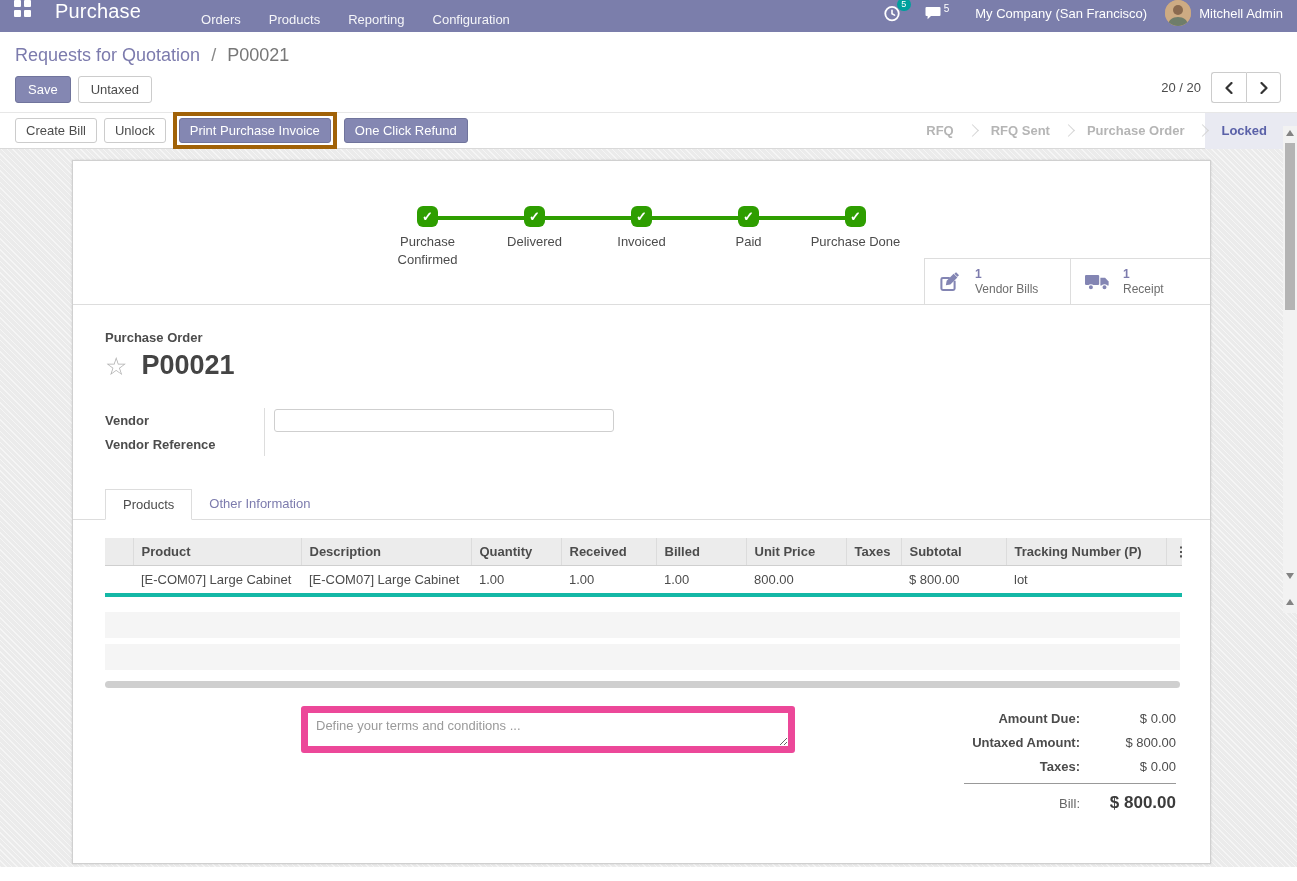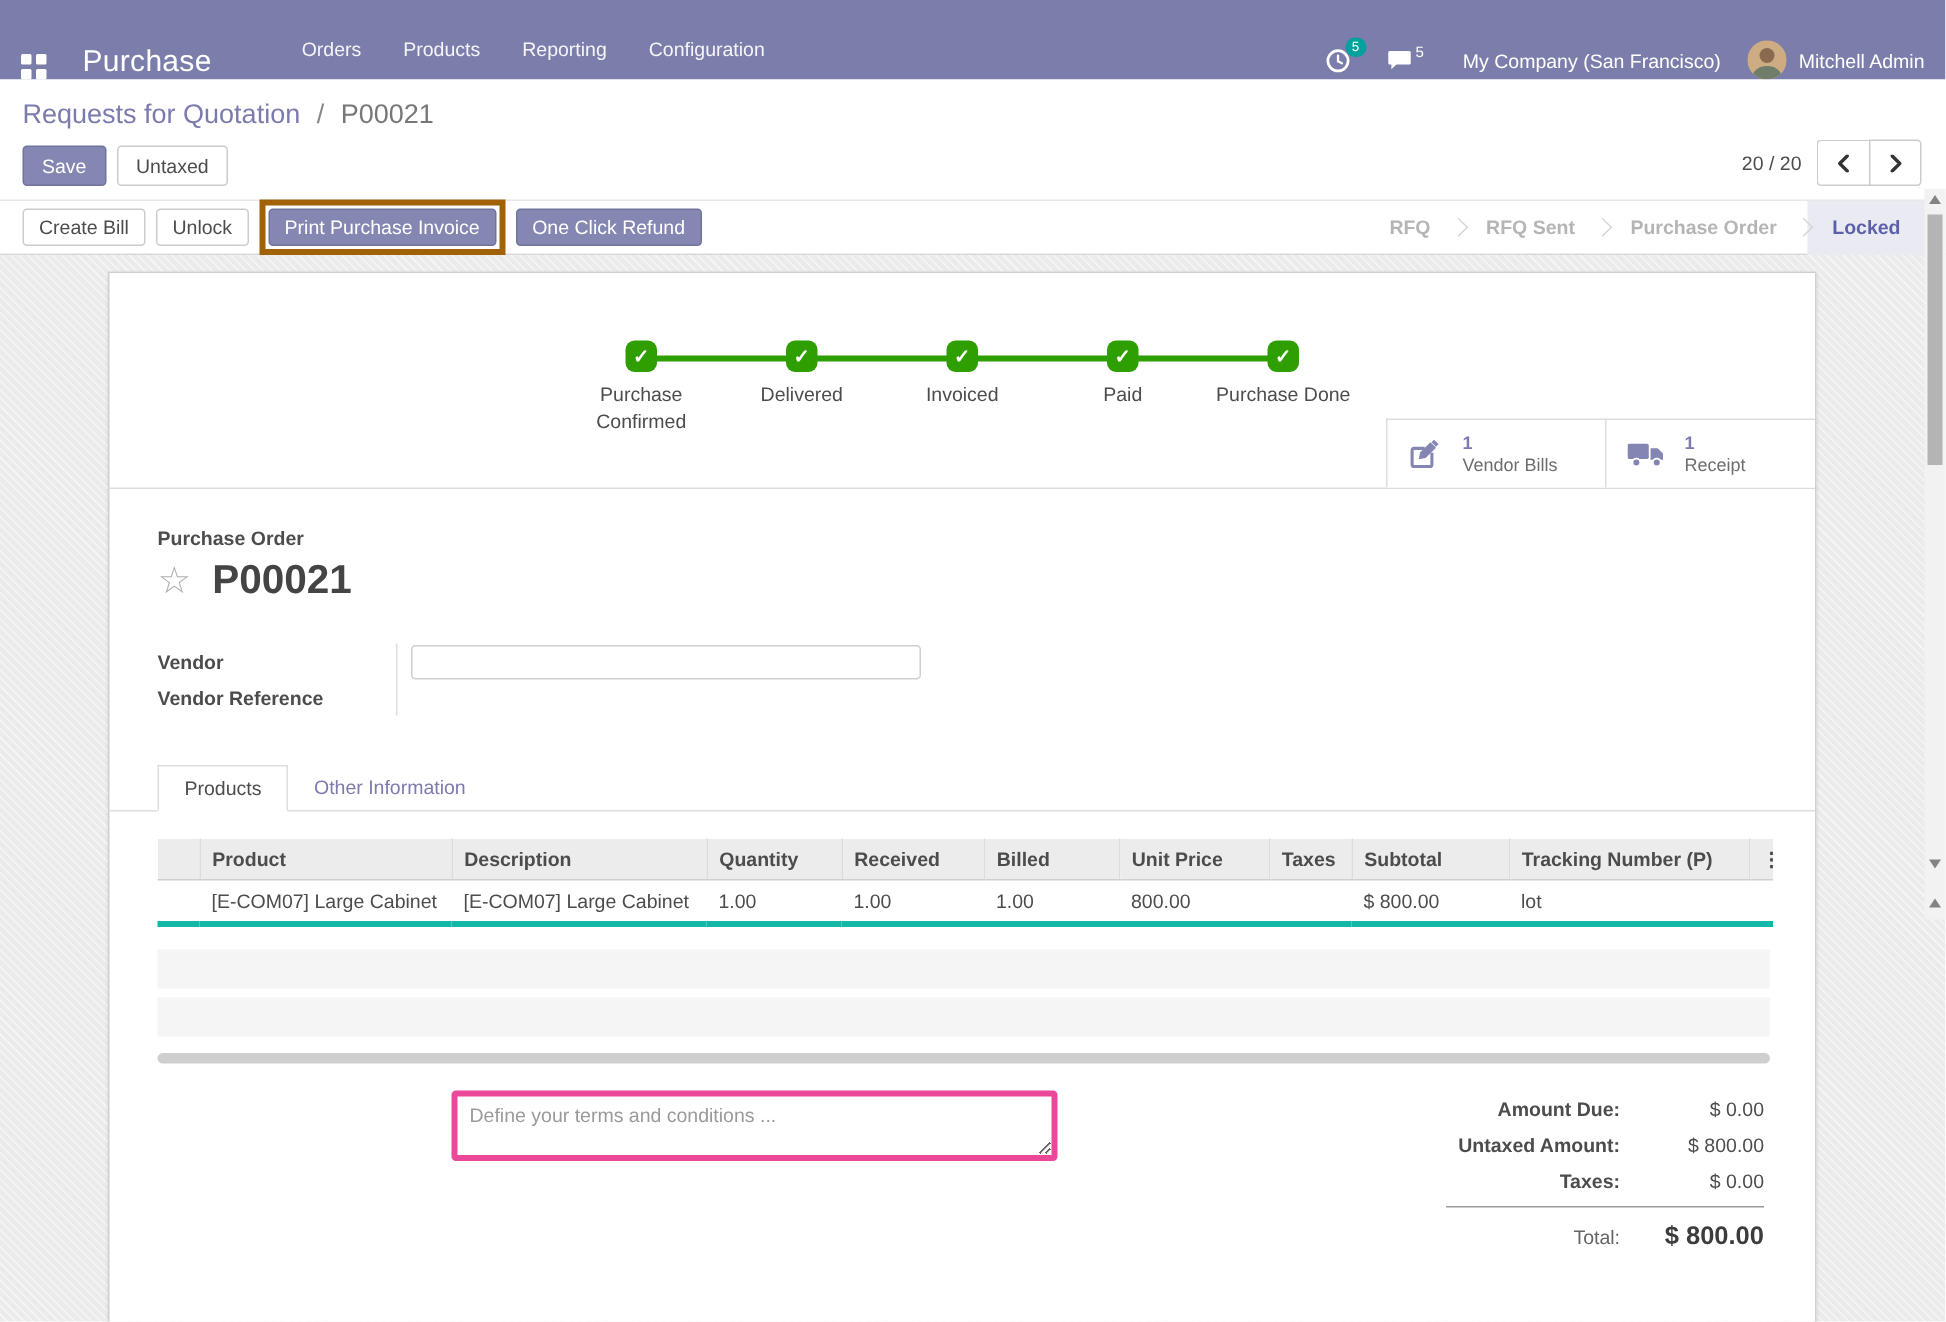--- a/index.html
+++ b/index.html
@@ -1,20 +1,20 @@
 <!DOCTYPE html>
 <html><head>
 <meta charset="utf-8">
 <style>
   * { box-sizing: border-box; margin: 0; padding: 0; }
   html,body { width:1297px; height:881px; overflow:hidden;
     font-family:"Liberation Sans", sans-serif; font-size:13px; color:#4c4c4c; background:#fff; }
 
   
-  .navbar { height:53px; background:#7b7eab; display:flex; align-items:flex-end; padding:0 14px 0 8px; color:#fff; position:relative; }
+  .navbar { height:32px; background:#7b7eab; display:flex; align-items:flex-start; padding:0 14px 0 8px; color:#fff; position:relative; }
   .apps-icon { display:grid; grid-template-columns:7px 7px; grid-gap:3px; margin:0 10px 0 6px; cursor:pointer; }
   .apps-icon i { width:7px; height:7px; background:#fff; border-radius:1px; display:block; }
   .brand { font-size:20px; font-weight:500; margin:0 0 0 14px; letter-spacing:.2px; }
   .nav-menus { display:flex; margin-left:46px; }
   .nav-menus .menu { padding:0 14px; line-height:40px; color:rgba(255,255,255,.92); cursor:pointer; }
   .nav-right { margin-left:auto; display:flex; align-items:center; }
   .icon-wrap { position:relative; margin:0 12px; cursor:pointer; display:flex; align-items:center; }
   .badge { position:absolute; top:-6px; right:-10px; background:#00a09d; color:#fff; border-radius:8px;
     font-size:9px; line-height:13px; min-width:14px; height:13px; text-align:center; padding:0 3px; }
   .sup-count { font-size:10px; vertical-align:top; position:relative; top:-5px; margin-left:2px; color:#fff; }
@@ -120,21 +120,21 @@
   .col-recv { width:95px; } .col-billed { width:90px; } .col-price { width:100px; } .col-taxes { width:55px; }
   .col-sub { width:105px; } .col-track { width:160px; } .col-dots { width:16px; }
   .th-dots { text-align:center; padding:6px 2px; color:#4c4c4c; }
   .empty-row { height:26px; background:#f5f5f5; margin-top:6px; }
   .empty-row.first { margin-top:15px; }
   .hscroll { height:7px; background:#cfcfcf; border-radius:4px; margin-top:11px; }
 
   
   .bottom-zone { display:flex; margin-top:18px; padding:0 34px 0 32px; }
   .notes { margin-left:196px; }
-  .notes textarea { width:404px; height:47px; border:4px solid #ec4899; border-radius:3px; padding:5px 8px;
+  .notes textarea { width:494px; height:47px; border:7px solid #ec4899; border-radius:3px; padding:5px 8px;
     font-family:"Liberation Sans",sans-serif; font-size:13px; color:#4c4c4c; resize:vertical; }
   .notes textarea::placeholder { color:#9a9a9a; }
   .totals { margin-left:auto; width:245px; }
   .trow { display:flex; align-items:center; height:24px; }
   .tlabel { flex:1; text-align:right; font-weight:bold; padding-right:14px; }
   .tval { width:82px; text-align:right; }
   .tsep { border-top:1px solid #999; margin:5px 0 4px 33px; }
   .trow.total { height:30px; }
   .trow.total .tlabel { font-weight:normal; color:#666; }
   .trow.total .tval { font-weight:bold; font-size:17px; color:#3c3c3c; }
@@ -386,21 +386,21 @@
         <div class="trow">
           <span class="tlabel">Untaxed Amount:</span>
           <span class="tval">$ 800.00</span>
         </div>
         <div class="trow">
           <span class="tlabel">Taxes:</span>
           <span class="tval">$ 0.00</span>
         </div>
         <div class="tsep"></div>
         <div class="trow total">
-          <span class="tlabel">Total:</span>
+          <span class="tlabel">Bill:</span>
           <span class="tval">$ 800.00</span>
         </div>
       </div>
     </div>
 
   </div>
 </div>
 
 <div class="vscroll">
   <span class="tri-up" style="top:4px"></span>

